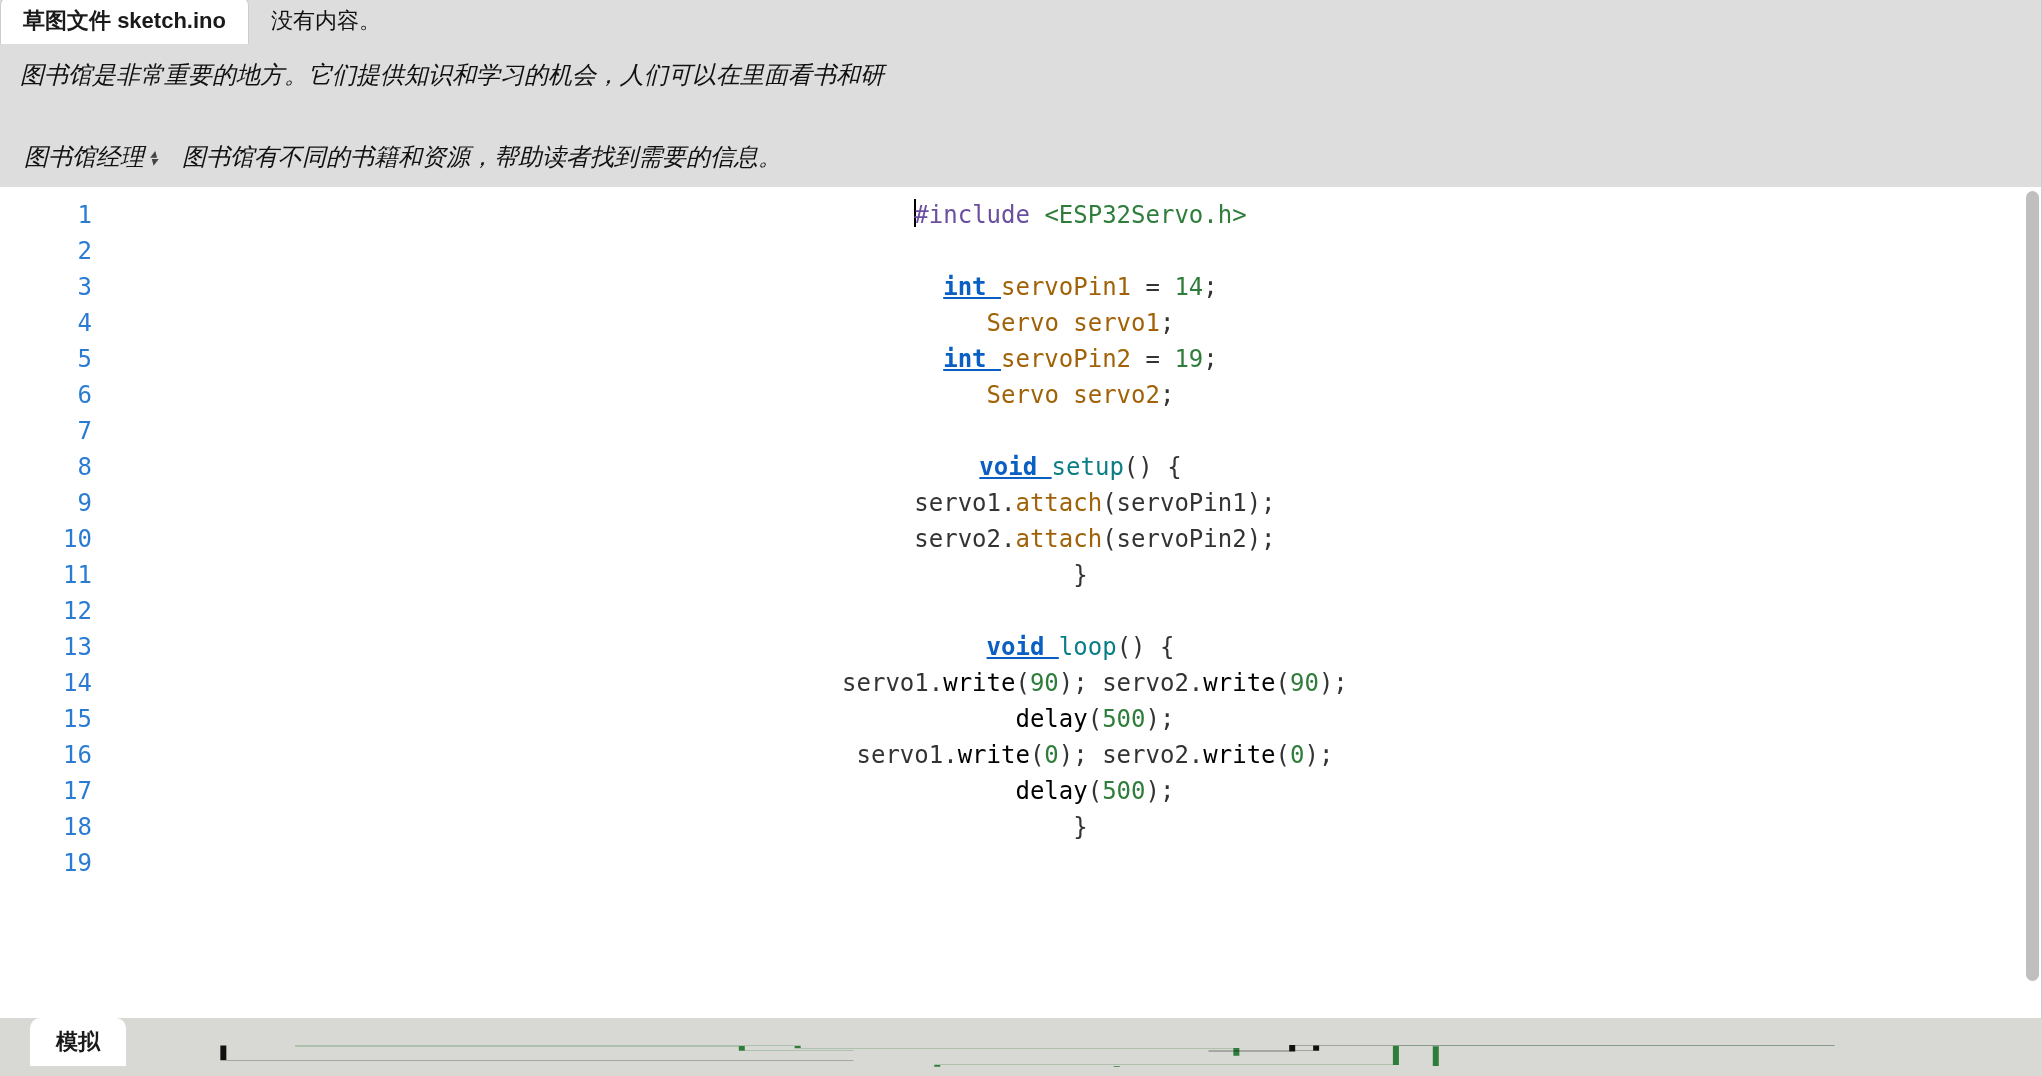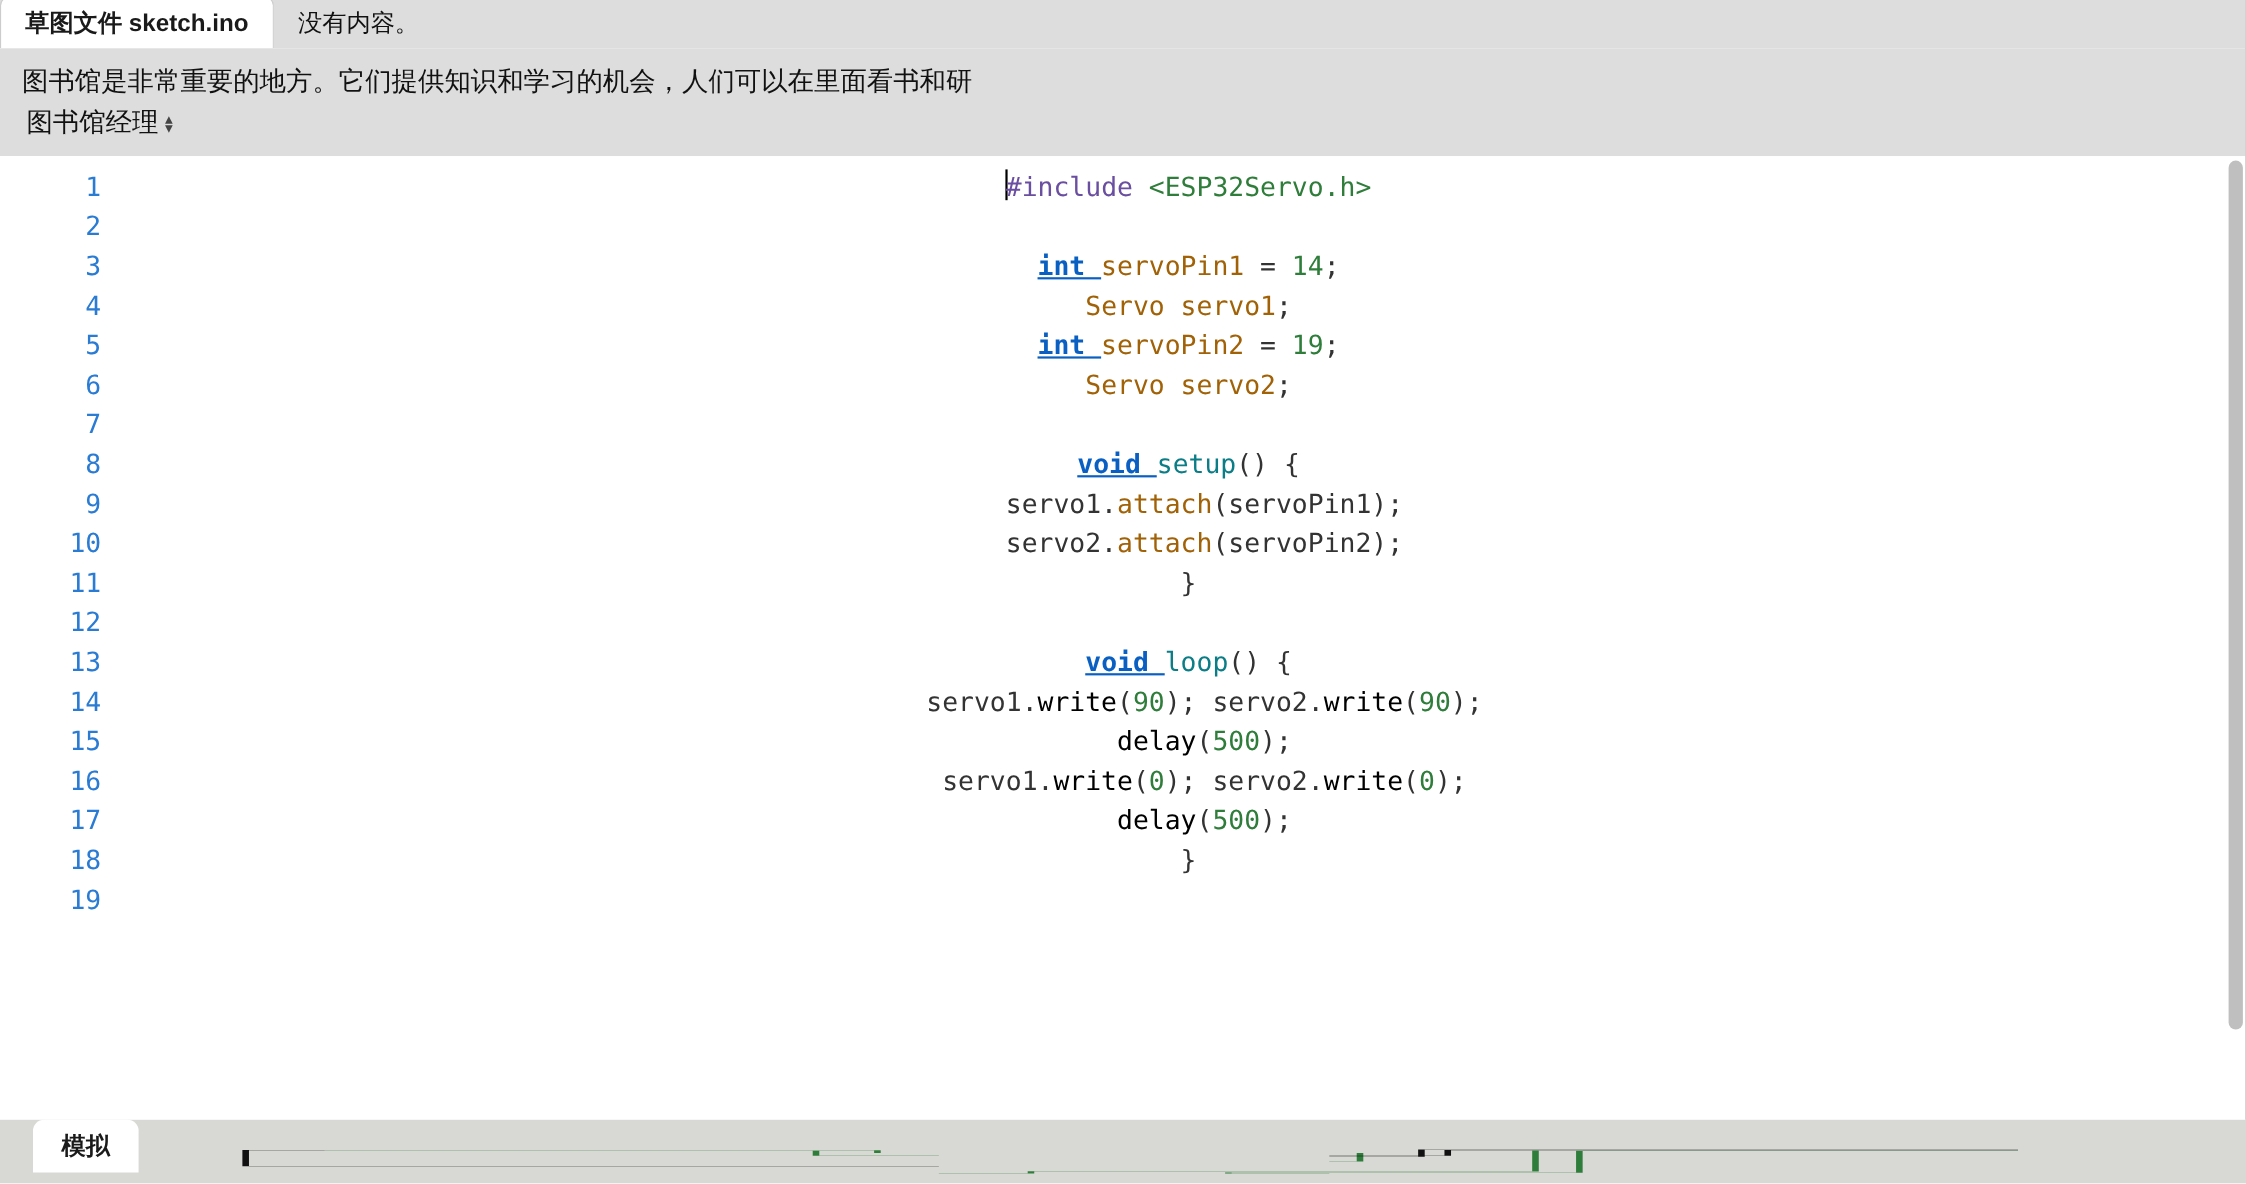--- a/index.html
+++ b/index.html
@@ -2,22 +2,22 @@
 <html><head>
 <meta charset="utf-8">
 <style>
   html,body{margin:0;padding:0;height:100%;font-family:-apple-system,BlinkMacSystemFont,"Segoe UI",Helvetica,Arial,sans-serif;background:#fff;color:#1a1a1a;}
   .app{display:flex;flex-direction:column;width:2042px;height:1076px;overflow:hidden;}
   
   .left{flex:0 0 1018px;display:flex;flex-direction:column;border-right:1px solid #ccc;position:relative;}
   .tabbar{height:44px;background:#ddd;display:flex;align-items:flex-end;}
   .tab{background:#fff;border:1px solid #ccc;border-bottom:none;border-top-left-radius:8px;border-top-right-radius:8px;padding:8px 22px;font-size:22px;font-weight:600;margin-left:0;}
   .tab-empty{background:transparent;border:none;font-size:22px;font-weight:400;padding:8px 22px;color:#111;}
-  .desc{background:#ddd;padding:12px 20px 12px 20px;font-size:24px;line-height:1.55;color:#111;white-space:normal;}
-  .desc-row2{display:flex;align-items:center;gap:4px;}
+  .desc{background:#ddd;padding:12px 20px 12px 20px;font-size:24px;line-height:1.55;color:#111;white-space:normal;font-style:italic;}
+  .desc-row2{display:flex;align-items:center;gap:4px;margin-top:45px;}
   .desc-select{display:inline-flex;align-items:center;font-size:24px;background:#ddd;border:none;padding:0 4px;}
   .chev-updown{display:inline-block;width:18px;font-size:14px;line-height:8px;color:#444;margin:0 6px;}
   .editor{flex:1;display:flex;background:#fff;overflow:hidden;position:relative;}
   .gutter{flex:0 0 92px;background:#fff;text-align:right;padding:10px 18px 0 0;font-family:Menlo,Consolas,monospace;font-size:24px;line-height:36px;color:#2a7bd3;user-select:none;}
   .gutter div{height:36px;}
   .code{flex:1;padding:10px 0 0 10px;font-family:Menlo,Consolas,monospace;font-size:24px;line-height:36px;white-space:pre;position:relative;}
   .code-line{height:36px;text-align:center;}
   .cursor{display:inline-block;width:2px;height:28px;background:#000;vertical-align:-4px;margin-right:-2px;}
   
   .tok-pp     {color:#6a4ea0;}   
@@ -86,20 +86,21 @@
       <div class="tab-empty">没有内容。</div>
     </div>
 
     <div class="desc">
       <div>图书馆是非常重要的地方。它们提供知识和学习的机会，人们可以在里面看书和研</div>
       <div class="desc-row2">
         <span class="desc-select">
           <span>图书馆经理</span>
           <span class="chev-updown">▴<br>▾</span>
         </span>
+        <span>图书馆有不同的书籍和资源，帮助读者找到需要的信息。</span>
       </div>
     </div>
 
     <div class="editor">
       <div class="gutter" id="gutter">
           <div>1</div>
           <div>2</div>
           <div>3</div>
           <div>4</div>
           <div>5</div>

